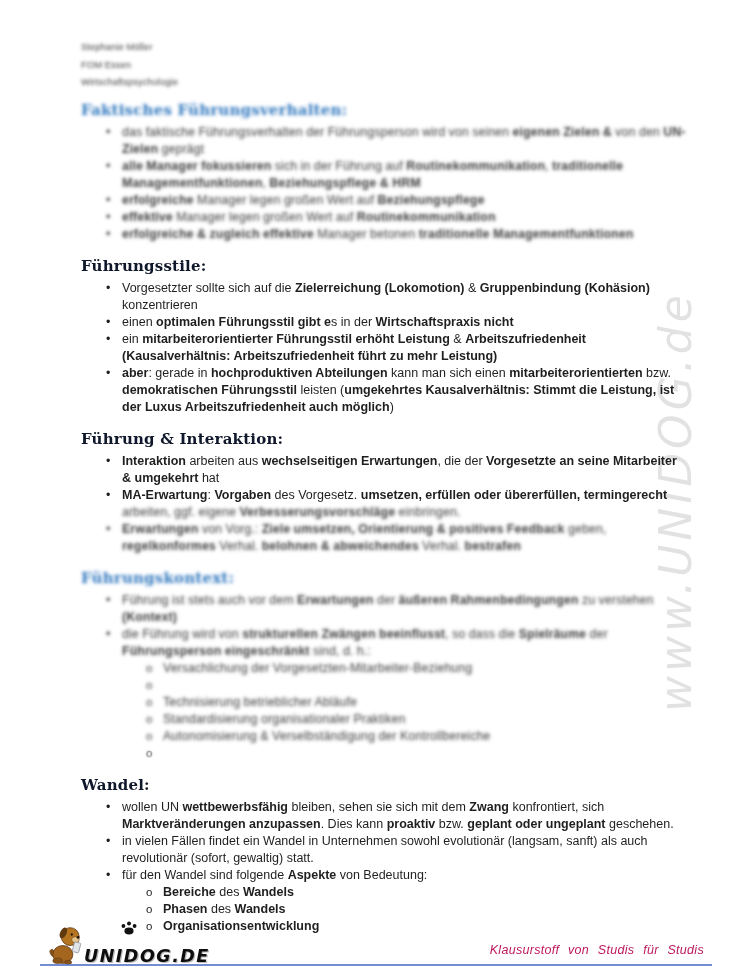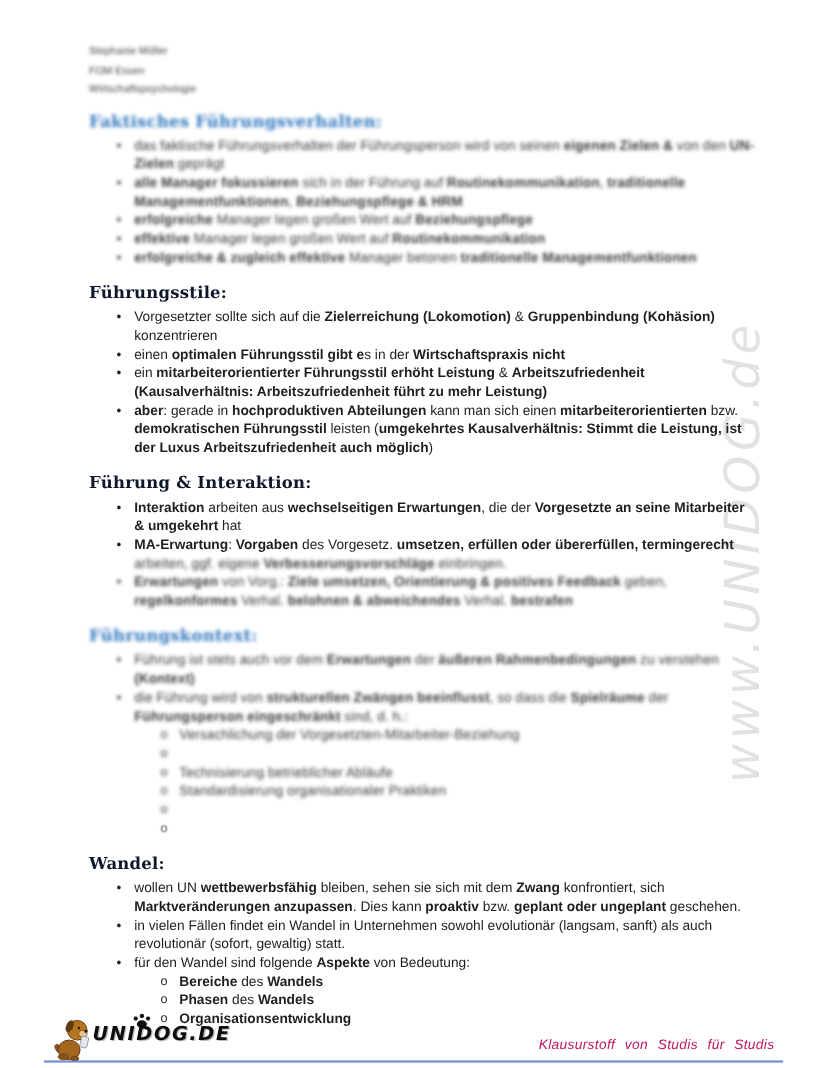--- a/index.html
+++ b/index.html
@@ -35,21 +35,21 @@
   .block{display:block;}
   
   .blur-heavy{color:transparent !important;text-shadow:0 0 3.4px rgba(45,45,45,0.95);}
   .heading.blur-heavy{text-shadow:0 0 3.6px rgba(34,110,185,0.95);}
   .blur-soft{color:transparent !important;text-shadow:0 0 1.5px rgba(70,70,70,0.95);}
   
   .logo{position:absolute;left:48px;top:920px;width:180px;height:48px;}
   .logo .mascot{position:absolute;left:0;top:4px;}
   .logo .paw{position:absolute;left:72px;top:0;}
   .logo .logo-text{
-    position:absolute;left:36px;top:10px;
+    position:absolute;left:36px;top:26px;
     font-family:"DejaVu Sans",sans-serif;font-weight:bold;font-style:italic;
     font-size:17.5px;letter-spacing:1.5px;color:#0d0d0d;
     text-shadow:1.2px 1.2px 0 rgba(130,130,130,0.55);white-space:nowrap;
   }
   .tagline{
     position:absolute;right:46px;top:943px;
     font-style:italic;font-size:12.5px;color:#be185d;word-spacing:5px;letter-spacing:0.3px;
   }
   .footer-rule{position:absolute;left:40px;right:38px;top:964px;height:2px;background:#5b79ce;opacity:0.85;}
 </style>
@@ -151,20 +151,21 @@
           <div class="li lvl2 blur-heavy">
             <span class="marker">o</span>
             <span class="txt"><span>Technisierung betrieblicher Abläufe</span></span>
           </div>
           <div class="li lvl2 blur-heavy">
             <span class="marker">o</span>
             <span class="txt"><span>Standardisierung organisationaler Praktiken</span></span>
           </div>
           <div class="li lvl2 blur-heavy">
             <span class="marker">o</span>
+            <span class="txt"><span>Autonomisierung &amp; Verselbständigung der Kontrollbereiche</span></span>
           </div>
           <div class="li lvl2 blur-soft">
             <span class="marker">o</span>
           </div>
         </div>
       </div>
       <div class="section">
         <div class="heading">Wandel:</div>
         <div class="list">
           <div class="li lvl1">

